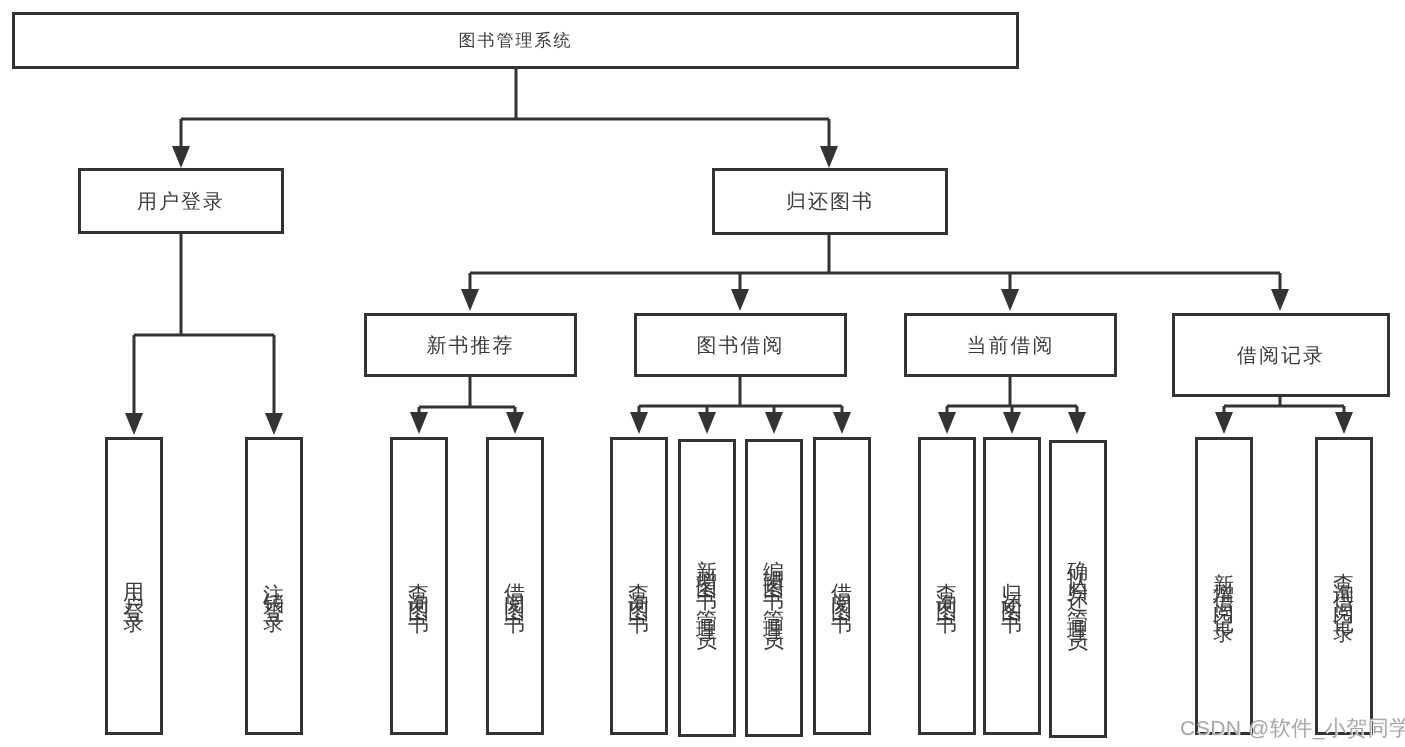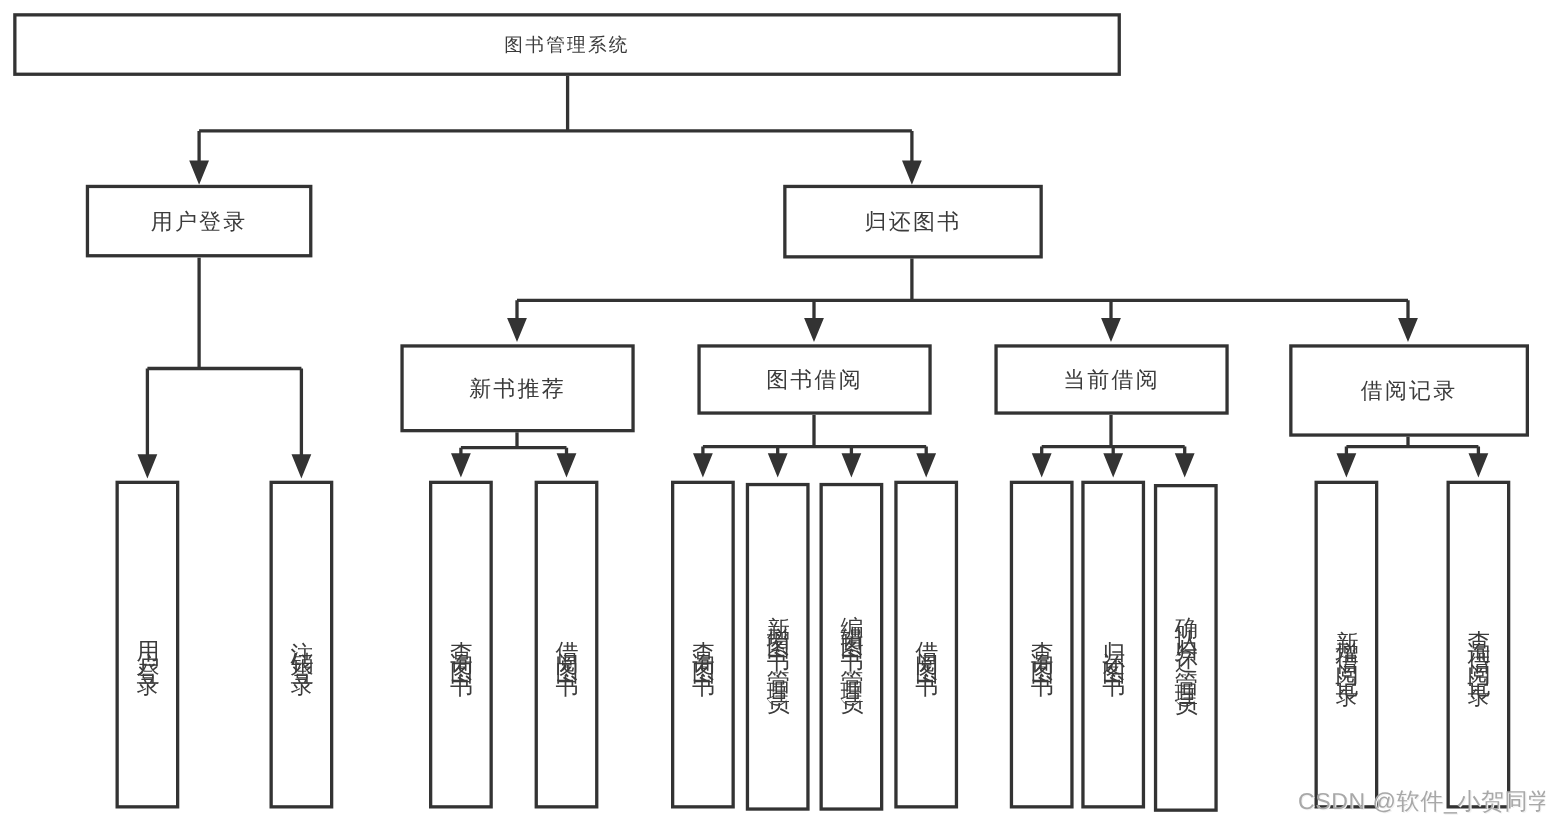--- a/index.html
+++ b/index.html
@@ -98,21 +98,21 @@
       M1068,412 L1086,412 L1077,434 Z
       M1215,412 L1233,412 L1224,434 Z
       M1335,412 L1353,412 L1344,434 Z"></path>
   </svg>
 
   <div class="node root-node" style="left:12px;top:12px;width:1007px;height:57px">图书管理系统</div>
 
   <div class="node" style="left:78px;top:168px;width:206px;height:66px">用户登录</div>
   <div class="node" style="left:712px;top:168px;width:236px;height:67px">归还图书</div>
 
-  <div class="node" style="left:364px;top:313px;width:213px;height:80px">新书推荐</div>
+  <div class="node" style="left:364px;top:313px;width:213px;height:64px">新书推荐</div>
   <div class="node" style="left:634px;top:313px;width:213px;height:64px">图书借阅</div>
   <div class="node" style="left:904px;top:313px;width:213px;height:64px">当前借阅</div>
   <div class="node" style="left:1172px;top:313px;width:218px;height:84px">借阅记录</div>
 
   <div class="node leaf" style="left:105px;top:437px;width:58px;height:298px">用户登录</div>
   <div class="node leaf" style="left:245px;top:437px;width:58px;height:298px">注销登录</div>
 
   <div class="node leaf" style="left:390px;top:437px;width:58px;height:298px">查询图书</div>
   <div class="node leaf" style="left:486px;top:437px;width:58px;height:298px">借阅图书</div>
 

